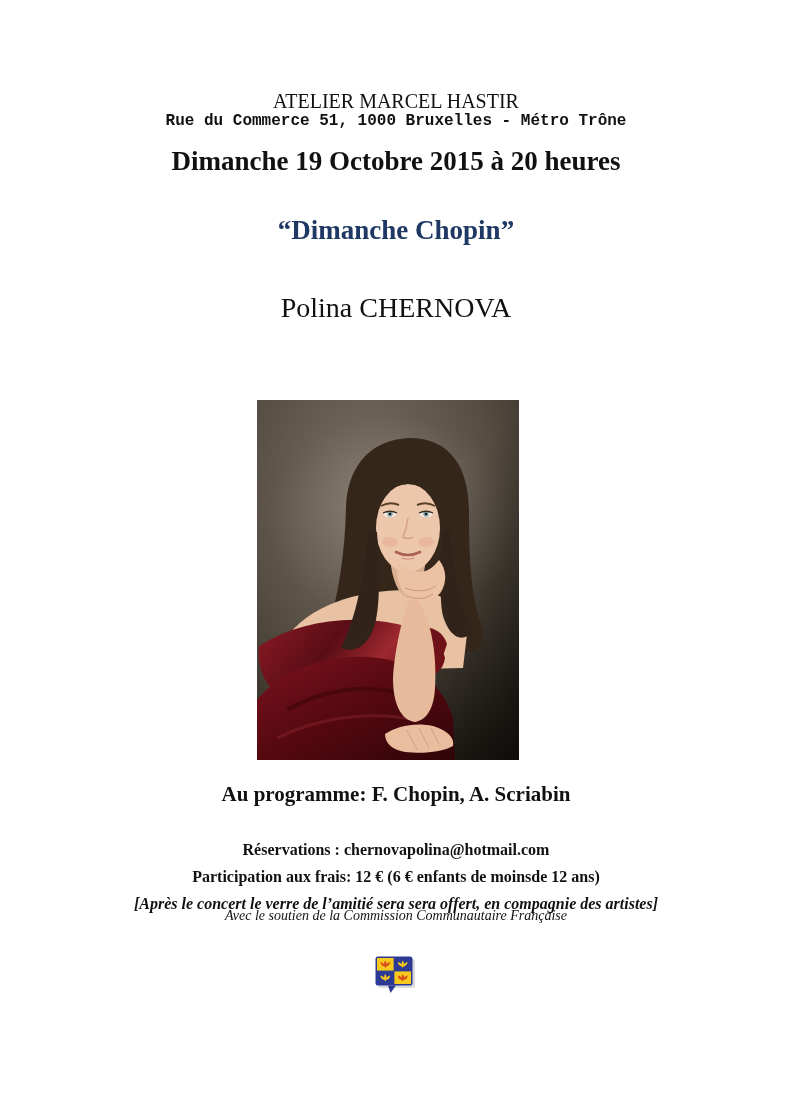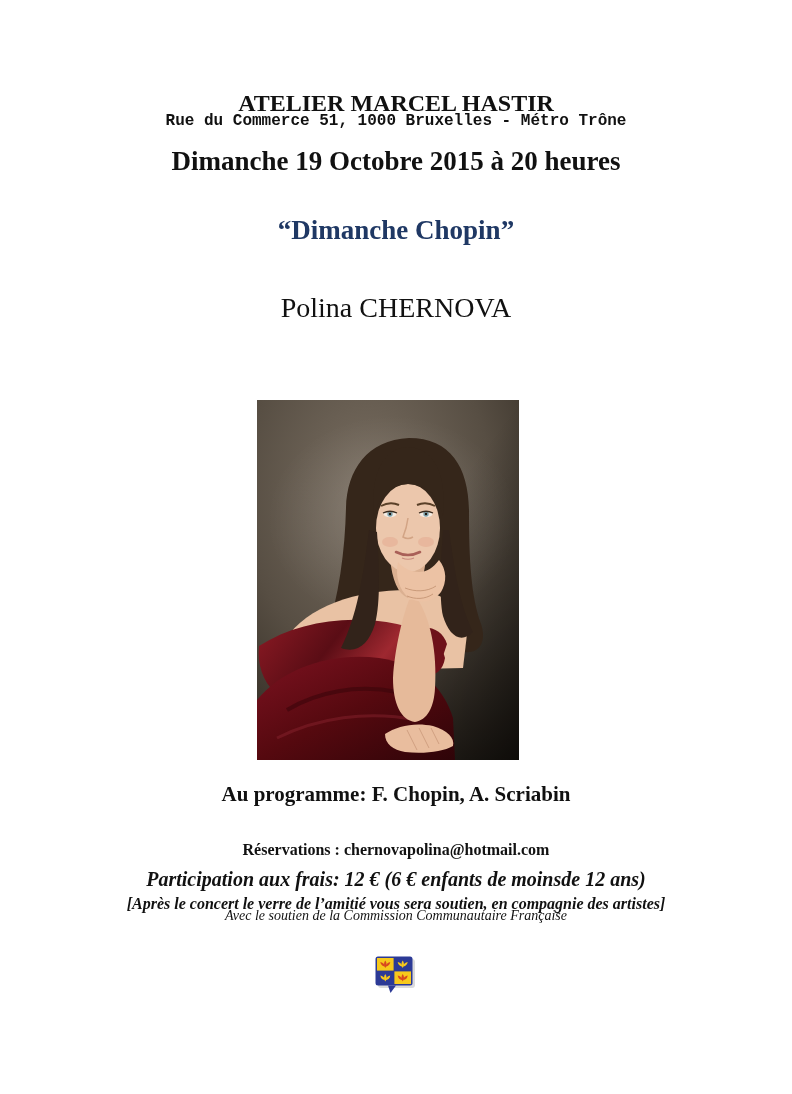--- a/index.html
+++ b/index.html
@@ -12,29 +12,29 @@
   html,body{margin:0;padding:0;background:#ffffff;}
   .page{
     position:relative;
     width:792px;height:1094px;
     background:#ffffff;
     font-family:"Liberation Serif","DejaVu Serif",serif;
     color:var(--text-black);
     overflow:hidden;
   }
   .line{position:absolute;left:0;width:100%;text-align:center;white-space:nowrap;}
-  .venue-name      {top:90px;  font-size:24px;font-weight:bold;text-align:center;}
+  .venue-name      {top:90px;  font-size:20px;font-weight:normal;text-align:center;}
   .venue-address   {top:112px; font-size:16px;font-weight:bold;font-family:Liberation Mono, monospace;}
   .event-datetime  {top:146px; font-size:27px;font-weight:bold;}
   .concert-title   {top:215px; font-size:27px;font-weight:bold;color:var(--concert-title-blue);}
   .artist-name     {top:292px; font-size:28px;font-weight:normal;}
   .artist-instrument{top:344px;font-size:26px;font-weight:bold;}
   .programme       {top:782px; font-size:21px;font-weight:bold;}
   .reservations    {top:841px; font-size:16px;font-weight:bold;}
-  .price           {top:868px; font-size:20px;font-weight:bold;font-style:italic;}
+  .price           {top:868px; font-size:16px;font-weight:bold;}
   .after-note      {top:895px; font-size:16px;font-weight:bold;font-style:italic;}
   .support         {top:908px; font-size:14px;font-style:italic;}
   .photo{
     position:absolute;left:257px;top:400px;width:262px;height:360px;
   }
   .photo svg{display:block;width:100%;height:100%;}
   .logo{
     position:absolute;left:375px;top:956px;width:41px;height:39px;
   }
   .logo svg{display:block;width:100%;height:100%;}
@@ -139,21 +139,21 @@
 
       <path d="M128,334 C140,326 158,322 176,326 C190,330 198,338 196,346 C186,352 166,354 148,352
                C136,350 128,344 128,334 Z" fill="#e9bd9e"></path>
       <path d="M150,330 L160,350 M162,328 L172,348 M174,328 L182,344" stroke="#c59374" stroke-width="1" opacity="0.7"></path>
     </svg>
   </div>
 
   <div class="line programme">Au programme: F. Chopin, A. Scriabin</div>
   <div class="line reservations">Réservations : chernovapolina@hotmail.com</div>
   <div class="line price">Participation aux frais: 12 € (6 € enfants de moinsde 12 ans)</div>
-  <div class="line after-note">[Après le concert le verre de l’amitié vous sera soutien, en compagnie des artistes]</div>
+  <div class="line after-note">[Après le concert le verre de l’amitié sera sera offert, en compagnie des artistes]</div>
   <div class="line support">Avec le soutien de la Commission Communautaire Française</div>
 
   <div class="logo">
     <svg viewBox="0 0 41 39" aria-hidden="true">
       <defs>
         <g id="iris">
           <path d="M0,3.4 C-1.7,1.4 -1.7,-2 0,-4 C1.7,-2 1.7,1.4 0,3.4 Z"></path>
           <path d="M-0.8,2 C-3,1.6 -4.6,0 -5,-2.6 C-2.8,-2.3 -1.2,-1 -0.5,0.8 Z"></path>
           <path d="M0.8,2 C3,1.6 4.6,0 5,-2.6 C2.8,-2.3 1.2,-1 0.5,0.8 Z"></path>
         </g>

